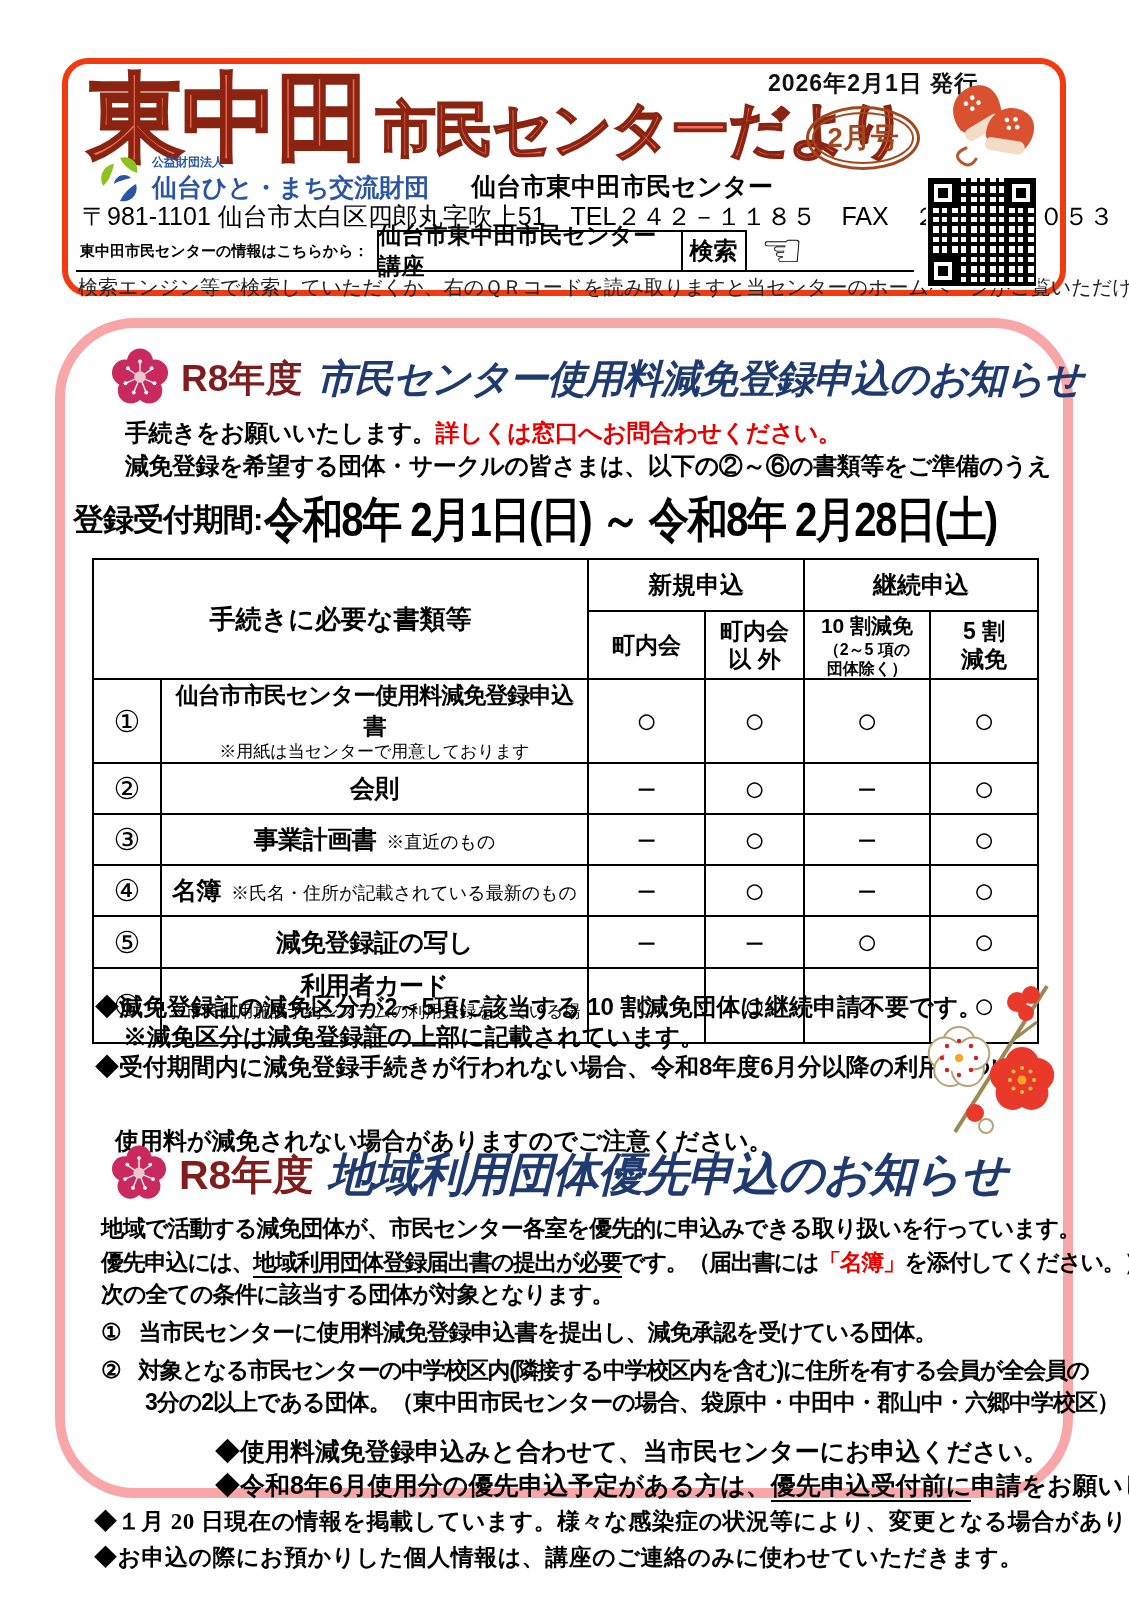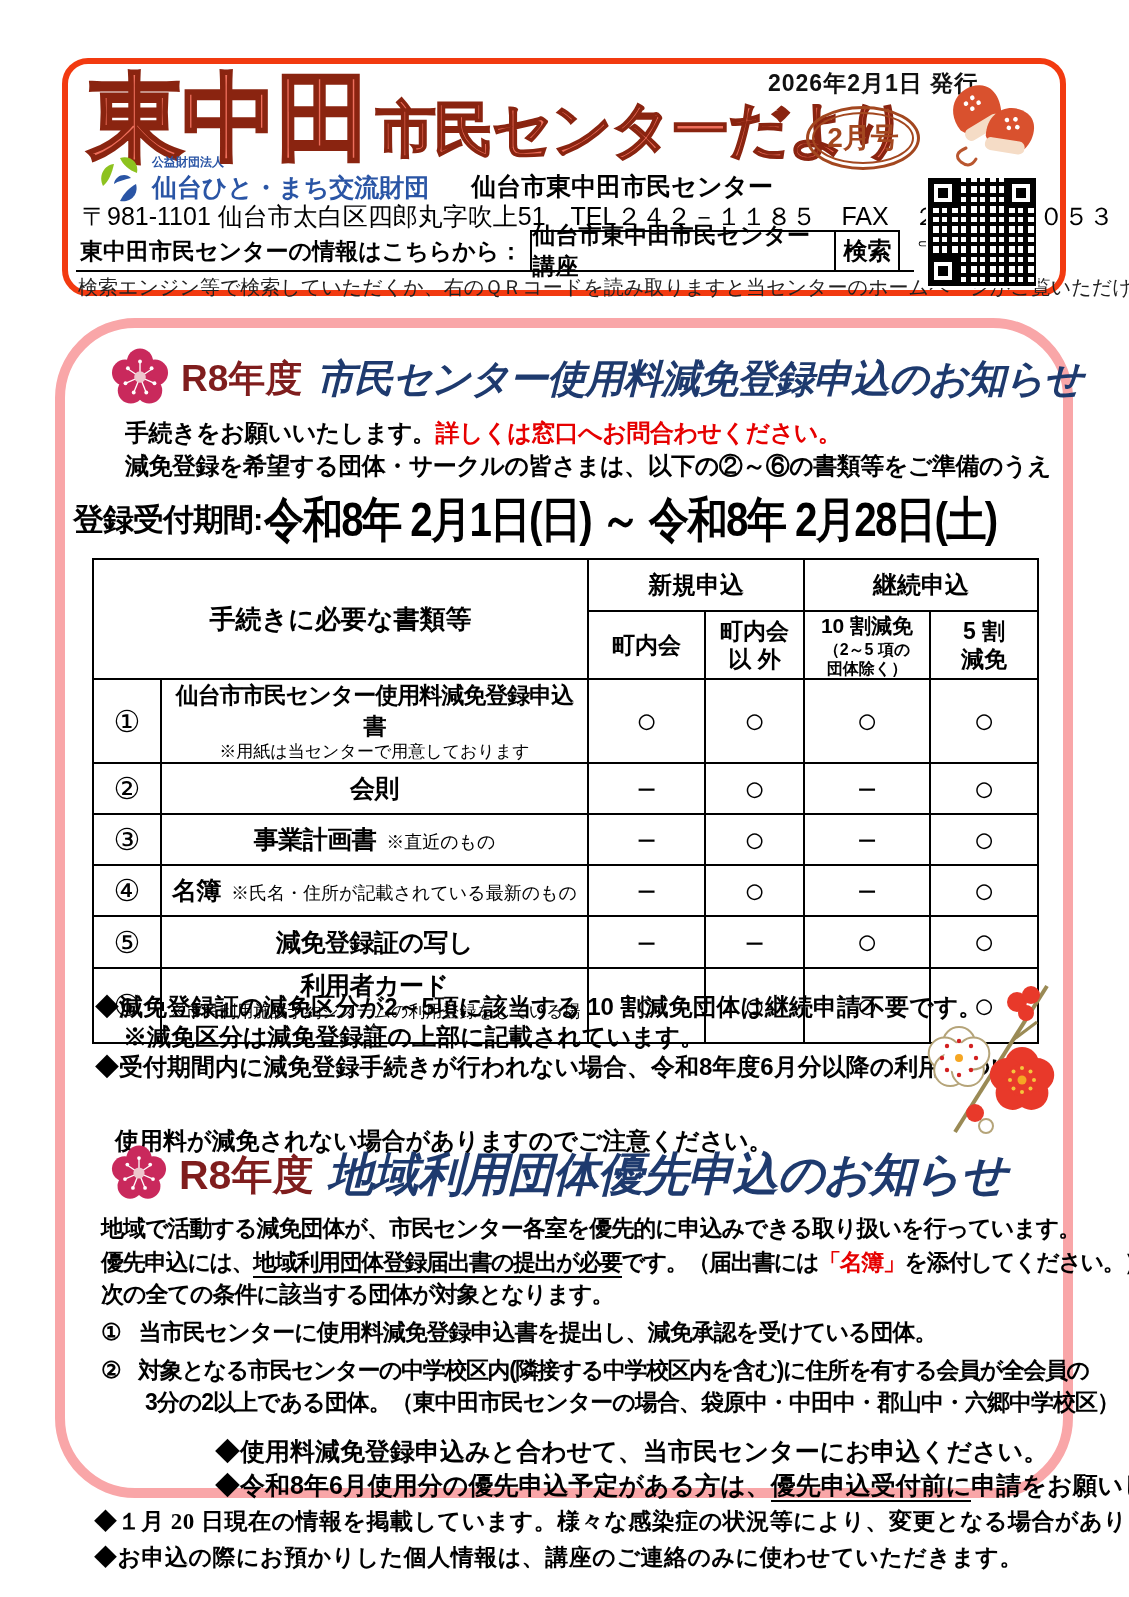--- a/index.html
+++ b/index.html
@@ -20,21 +20,21 @@
   .issue-badge-inner { width:100%; height:100%; border:2px solid #a3471f; border-radius:50%;
     display:flex; align-items:center; justify-content:center; font-size:28px; font-weight:900; color:#a3471f; }
   .mittens { position:absolute; left:868px; top:10px; }
   .logo-row { position:absolute; left:28px; top:90px; display:flex; align-items:flex-start; }
   .org-block { margin-left:8px; }
   .org-type { font-size:12px; color:#2a55a5; font-weight:bold; }
   .org-name { font-size:25px; color:#2a55a5; font-weight:bold; letter-spacing:0px; }
   .center-name { margin-left:42px; margin-top:16px; font-size:25px; font-weight:bold; color:#000; }
   .address-line { position:absolute; left:14px; top:136px; font-size:25px; color:#000; font-weight:500; white-space:nowrap; }
   .search-row { position:absolute; left:12px; top:166px; display:flex; align-items:center; }
-  .info-label { font-size:23px; font-weight:900; color:#000; }
+  .info-label { font-size:15px; font-weight:900; color:#000; }
   .search-box { margin-left:8px; border:2px solid #000; display:flex; height:42px; background:#fff; }
   .search-query { width:302px; display:flex; align-items:center; justify-content:center; font-size:23px; font-weight:900; }
   .search-button { width:64px; display:flex; align-items:center; justify-content:center; font-size:24px; font-weight:900; border-left:2px solid #000; }
   .pointing-hand { margin-left:14px; font-size:48px; line-height:42px; color:#000; }
   .header-divider { position:absolute; left:8px; top:206px; width:838px; border-top:2px solid #000; }
   .search-note { position:absolute; left:10px; top:210px; font-family:"Liberation Serif", serif; font-size:20px; color:#222; white-space:nowrap; }
   .qr { position:absolute; left:858px; top:112px; width:112px; height:112px; background:#fff; border:2px solid #fff; }
   .qr-noise { position:absolute; inset:0;
     background:
       repeating-linear-gradient(90deg, #000 0 5px, transparent 5px 11px, #000 11px 14px, transparent 14px 19px),

